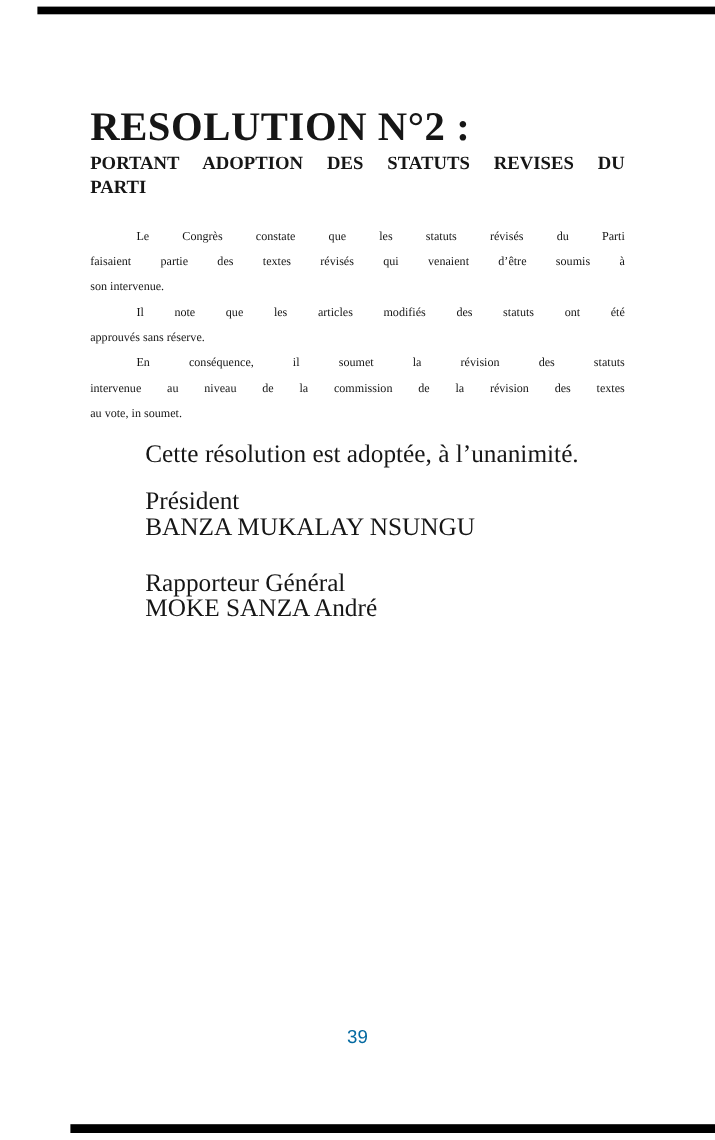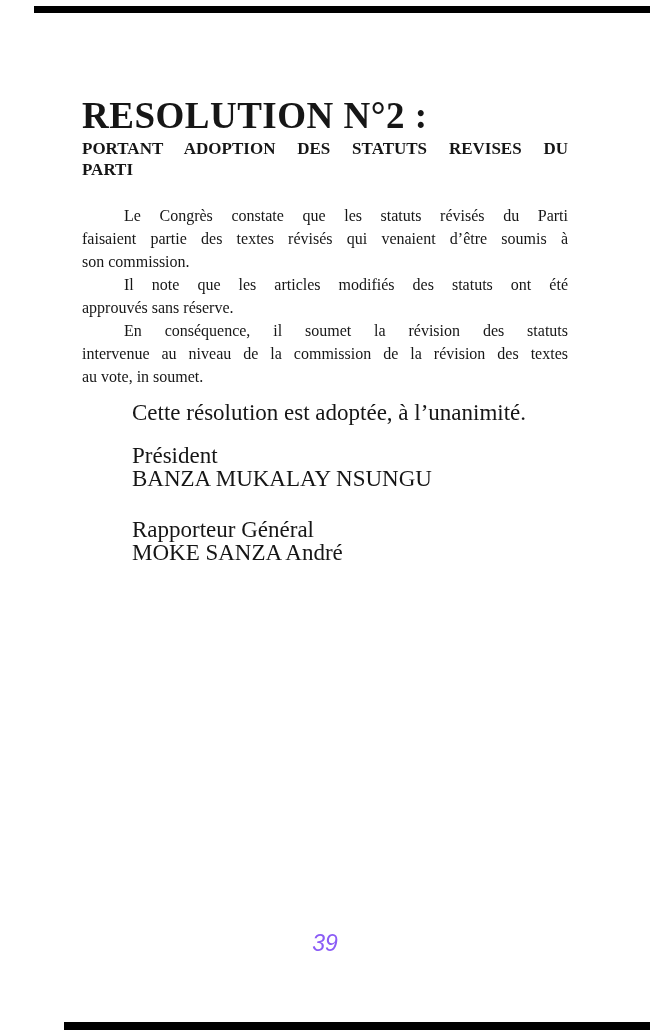--- a/index.html
+++ b/index.html
@@ -32,21 +32,21 @@
     line-height: 44px;
     letter-spacing: 0.5px;
     white-space: nowrap;
     font-family: Liberation Serif, serif;
   }
   .subtitle {
     font-size: 17px;
     font-weight: bold;
     line-height: 21px;
   }
-  .para { font-size: 16px; line-height: 23px; }
+  .para { font-size: 11px; line-height: 23px; }
   .para.first { margin-top: 24px; }
   .line { text-align: left; }
   .line.just {
     text-align: justify;
     text-align-last: justify;
   }
   .line.indent { text-indent: 42px; }
   .standalone {
     font-size: 23px;
     line-height: 23px;
@@ -55,45 +55,44 @@
   .adoption { margin-top: 13px; }
   .sig-block-1 { margin-top: 20px; }
   .sig-block-2 { margin-top: 28px; }
   .page-number {
     position: absolute;
     top: 930px;
     left: 0;
     width: 100%;
     text-align: center;
     font-family: "Liberation Sans", sans-serif;
-    font-size: 23px;
+    font-size: 17px;
     line-height: 26px;
-    color: #8b5cf6;
-    font-style: italic;
+    color: #0369a1;
   }
 </style>
 </head>
 <body>
 
 <div class="scan-bar top"></div>
 <div class="scan-bar bottom"></div>
 
 <div class="doc">
 
   <div class="title">RESOLUTION N°2 :</div>
 
   <div class="subtitle">
     <div class="line just">PORTANT ADOPTION DES STATUTS REVISES DU</div>
     <div class="line">PARTI</div>
   </div>
 
   <div class="para first">
     <div class="line just indent">Le Congrès constate que les statuts révisés du Parti</div>
     <div class="line just">faisaient partie des textes révisés qui venaient d’être soumis à</div>
-    <div class="line">son commission.</div>
+    <div class="line">son intervenue.</div>
   </div>
 
   <div class="para">
     <div class="line just indent">Il note que les articles modifiés des statuts ont été</div>
     <div class="line">approuvés sans réserve.</div>
   </div>
 
   <div class="para">
     <div class="line just indent">En conséquence, il soumet la révision des statuts</div>
     <div class="line just">intervenue au niveau de la commission de la révision des textes</div>

